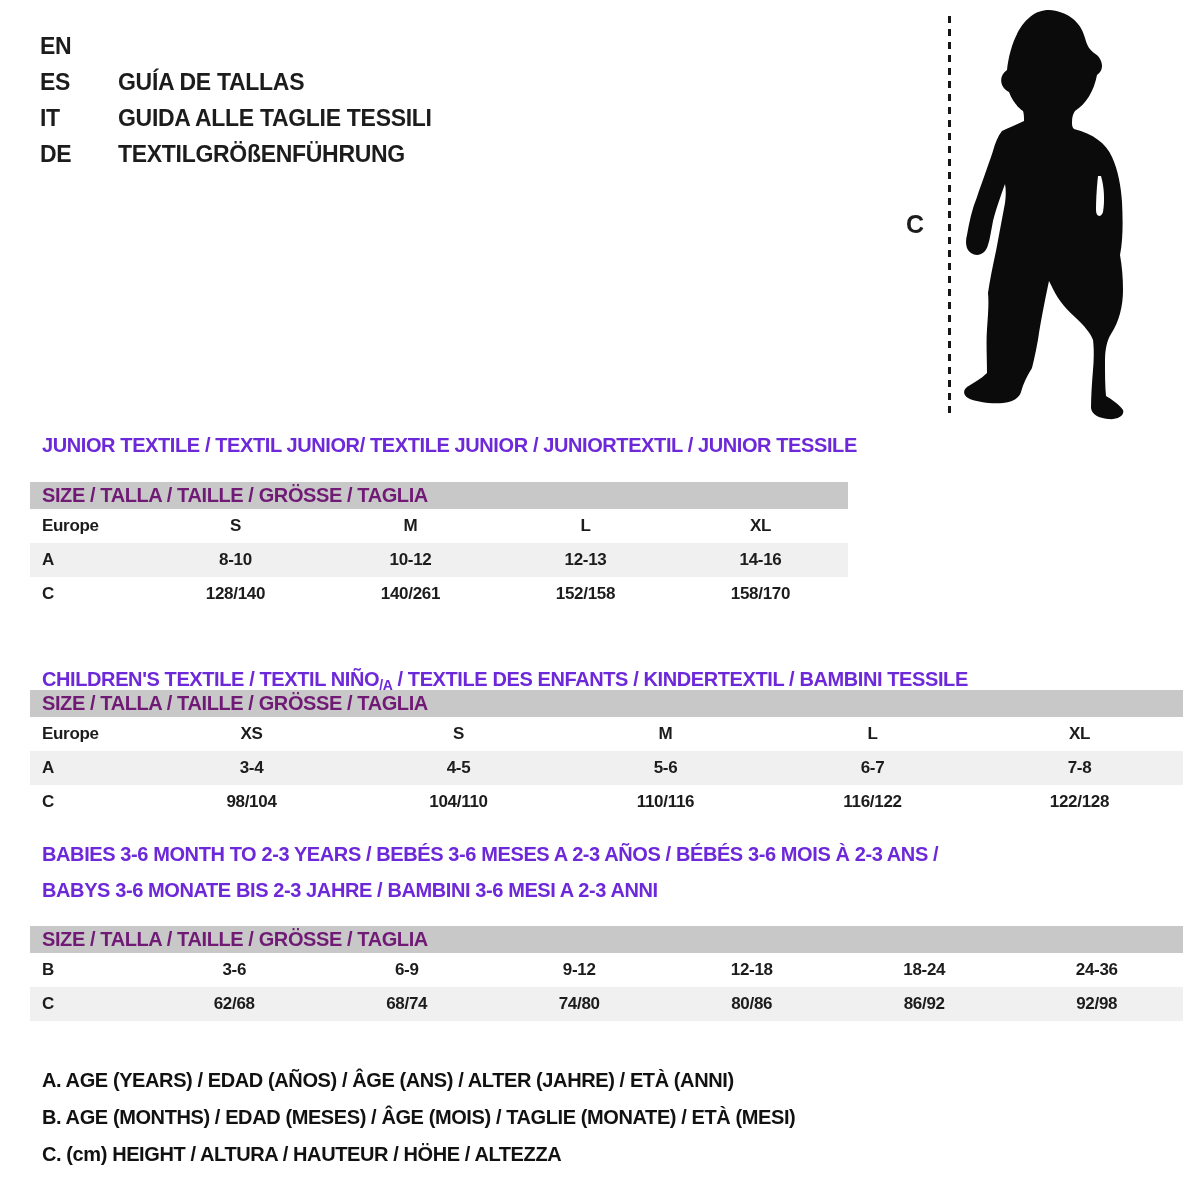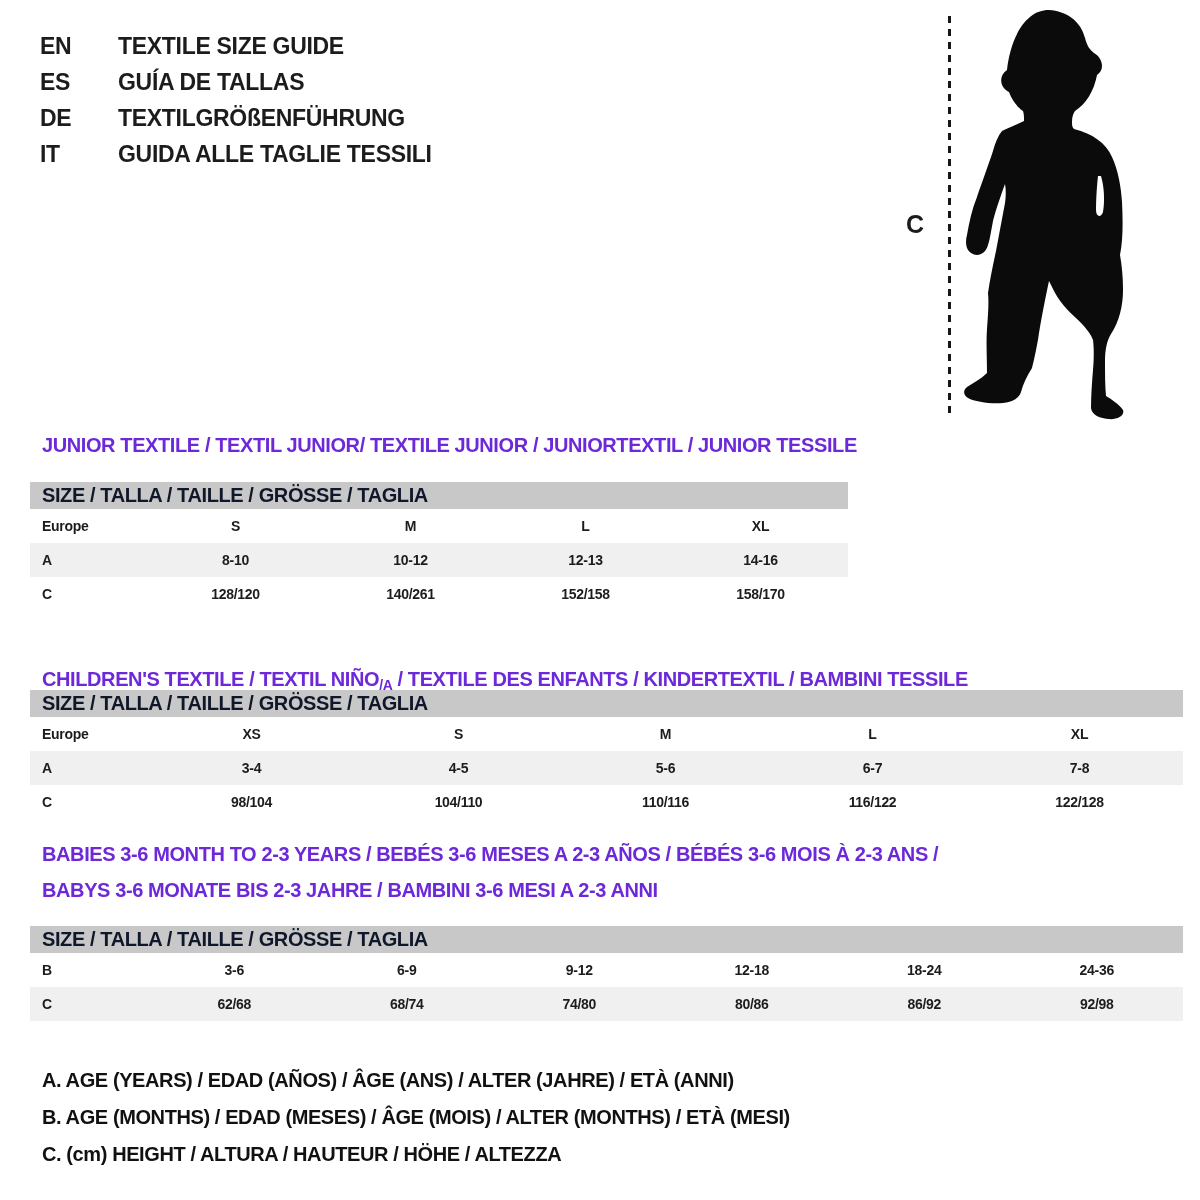--- a/index.html
+++ b/index.html
@@ -22,22 +22,22 @@
                background:repeating-linear-gradient(to bottom, #161616 0 7px, transparent 7px 13px); }
   .silhouette{ position:absolute; left:962px; top:8px; width:175px; height:412px; }
 
   
   .sec-title { position:absolute; left:42px; font-size:20px; letter-spacing:-0.4px; white-space:nowrap; color:#6d28d9; }
   .subscript { font-size:14px; position:relative; top:4px; }
 
   
   .size-table { position:absolute; left:30px; }
   .size-bar   { height:27px; line-height:27px; background:#c8c8c8; padding-left:12px;
-                font-size:20px; letter-spacing:-0.4px; color:#0f172a; }
-  .trow       { display:flex; height:34px; align-items:center; font-size:14px; letter-spacing:-0.3px; }
+                font-size:20px; letter-spacing:-0.4px; color:#701a75; }
+  .trow       { display:flex; height:34px; align-items:center; font-size:17px; letter-spacing:-0.3px; }
   .trow.shaded{ background:#f0f0f0; }
   .tlabel     { width:118px; padding-left:12px; }
   .tcell      { flex:1; text-align:center; }
 
   #junior-title   { top:434px; }
   #junior-table   { top:482px; width:818px; }
   #children-title { top:668px; }
   #children-table { top:690px; width:1153px; }
   #babies-title1  { top:843px;text-align:center; }
   #babies-title2  { top:879px; }
@@ -48,33 +48,32 @@
   .legend-line { height:37px; display:flex; align-items:center; font-size:20px; letter-spacing:-0.4px; white-space:nowrap; color:#111;text-align:center; }
 </style>
 </head>
 <body>
 
 <div class="canvas">
 
   <div class="lang-list">
     <div class="lang-row">
       <span class="lang-code">EN</span>
-      <span class="lang-title">TEXTILE SIZE GUIDE</span>
     </div>
     <div class="lang-row">
       <span class="lang-code">ES</span>
       <span class="lang-title">GUÍA DE TALLAS</span>
     </div>
     <div class="lang-row">
+      <span class="lang-code">IT</span>
+      <span class="lang-title">GUIDA ALLE TAGLIE TESSILI</span>
+    </div>
+    <div class="lang-row">
       <span class="lang-code">DE</span>
       <span class="lang-title">TEXTILGRÖßENFÜHRUNG</span>
-    </div>
-    <div class="lang-row">
-      <span class="lang-code">IT</span>
-      <span class="lang-title">GUIDA ALLE TAGLIE TESSILI</span>
     </div>
   </div>
 
   <div class="c-label">C</div>
   <div class="dash-line"></div>
   <svg class="silhouette" viewBox="0 0 175 412" xmlns="http://www.w3.org/2000/svg">
     <path fill="#0b0b0b" d="M87 2
       C104 3 119 13 123 30 C125 38 128 42 132 45 C141 50 143 62 135 67
       C132 83 124 96 113 103 C111 106 110 109 110 114 C110 117 110 119 112 121
       C131 126 144 135 150 149 C156 162 159 178 160 194 C161 213 161 232 158 247
@@ -106,21 +105,21 @@
     </div>
     <div class="trow shaded">
       <div class="tlabel">A</div>
       <div class="tcell">8-10</div>
       <div class="tcell">10-12</div>
       <div class="tcell">12-13</div>
       <div class="tcell">14-16</div>
     </div>
     <div class="trow">
       <div class="tlabel">C</div>
-      <div class="tcell">128/120</div>
+      <div class="tcell">128/140</div>
       <div class="tcell">140/261</div>
       <div class="tcell">152/158</div>
       <div class="tcell">158/170</div>
     </div>
   </div>
 
   <div class="sec-title" id="children-title">
     <span>CHILDREN'S TEXTILE / TEXTIL NIÑO</span><span class="subscript">/A</span><span> / TEXTILE DES ENFANTS / KINDERTEXTIL / BAMBINI TESSILE</span>
   </div>
   <div class="size-table" id="children-table">
@@ -170,17 +169,17 @@
       <div class="tcell">68/74</div>
       <div class="tcell">74/80</div>
       <div class="tcell">80/86</div>
       <div class="tcell">86/92</div>
       <div class="tcell">92/98</div>
     </div>
   </div>
 
   <div class="legend">
     <div class="legend-line">A. AGE (YEARS) / EDAD (AÑOS) / ÂGE (ANS) / ALTER (JAHRE) / ETÀ (ANNI)</div>
-    <div class="legend-line">B. AGE (MONTHS) / EDAD (MESES) / ÂGE (MOIS) / ALTER (MONTHS) / ETÀ (MESI)</div>
+    <div class="legend-line">B. AGE (MONTHS) / EDAD (MESES) / ÂGE (MOIS) / TAGLIE (MONATE) / ETÀ (MESI)</div>
     <div class="legend-line">C. (cm) HEIGHT / ALTURA / HAUTEUR / HÖHE / ALTEZZA</div>
   </div>
 
 </div>
 
 </body></html>

